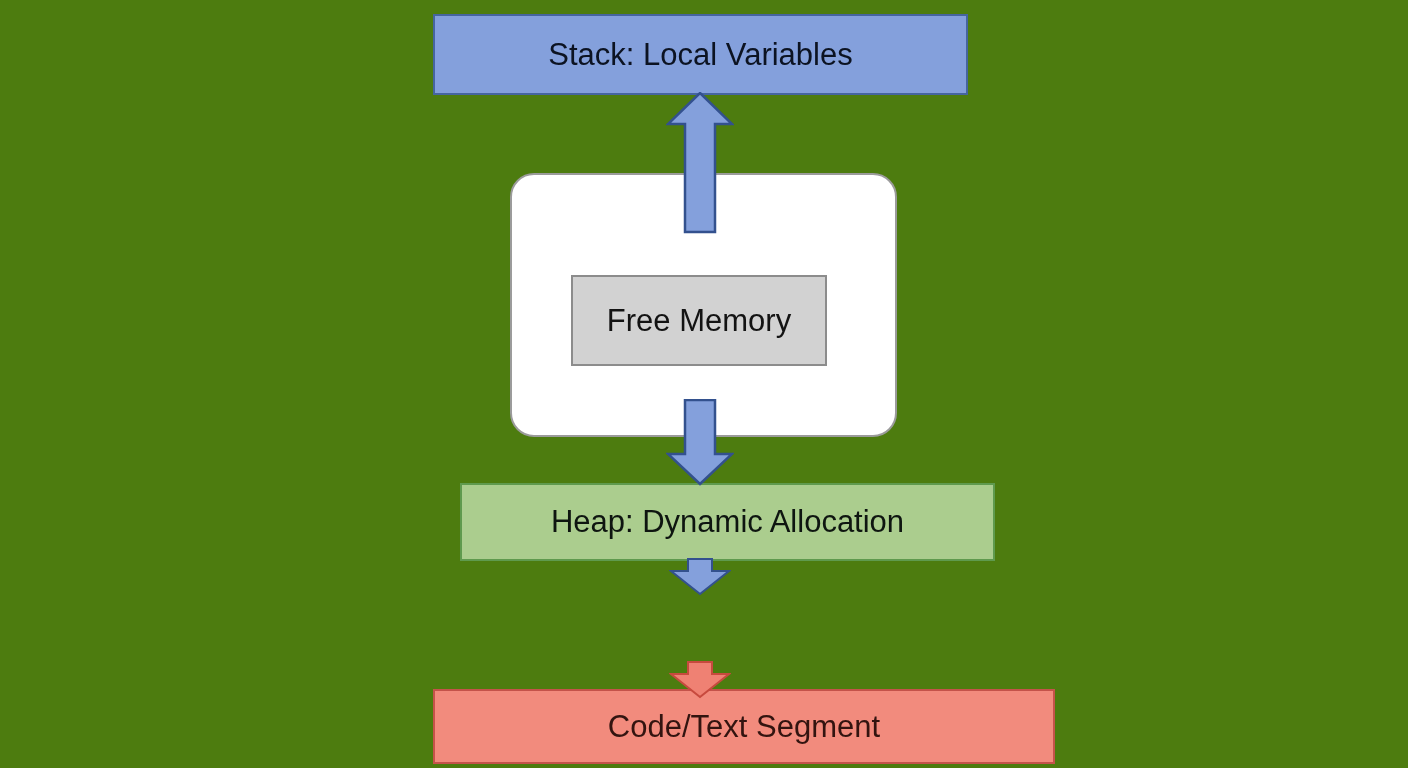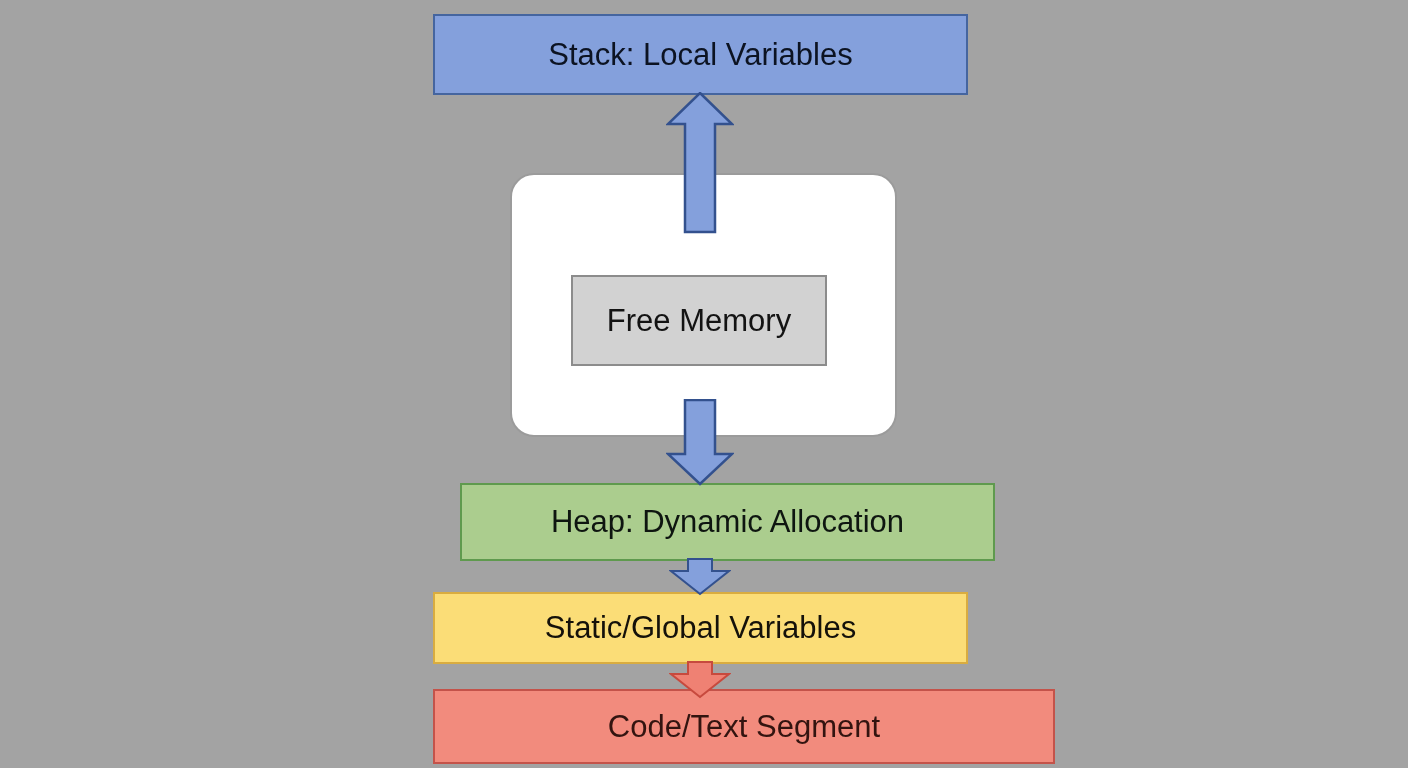--- a/index.html
+++ b/index.html
@@ -1,20 +1,20 @@
 <!DOCTYPE html>
 <html><head>
 <meta charset="utf-8">
 <style>
   html, body { margin: 0; padding: 0; background: #ffffff; }
   .canvas {
     position: relative;
     width: 1408px;
     height: 768px;
-    background: #a3a3a3;
+    background: #4d7c0f;
     overflow: hidden;
     font-family: "Liberation Sans", sans-serif;
   }
   .box {
     position: absolute;
     display: flex;
     align-items: center;
     justify-content: center;
     font-size: 31px;
     color: #10161f;
@@ -79,23 +79,20 @@
   </div>
 
   <div class="box box-free">
     <span>Free Memory</span>
   </div>
 
   <div class="box box-heap">
     <span>Heap: Dynamic Allocation</span>
   </div>
 
-  <div class="box box-static">
-    <span>Static/Global Variables</span>
-  </div>
 
   <div class="box box-code">
     <span>Code/Text Segment</span>
   </div>
 
   <svg class="arrow arrow-up" width="68" height="142" viewBox="0 0 68 142">
     <polygon points="34,1 66,32 49,32 49,140 19,140 19,32 2,32" stroke-width="2.5" stroke-linejoin="miter" fill="#84A0DC" stroke="#33518E"></polygon>
   </svg>
 
   <svg class="arrow arrow-down" width="68" height="87" viewBox="0 0 68 87">

